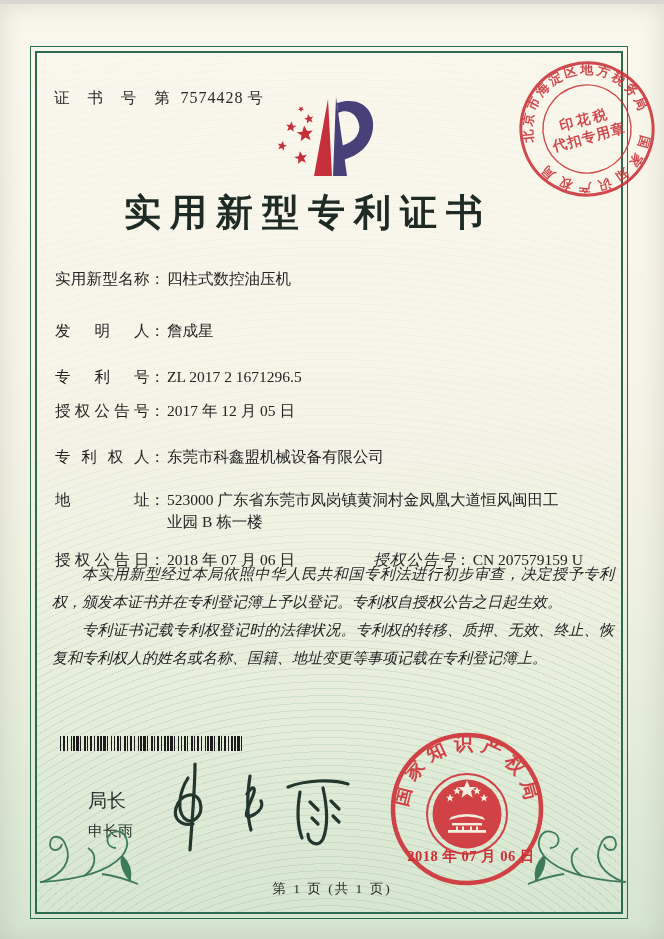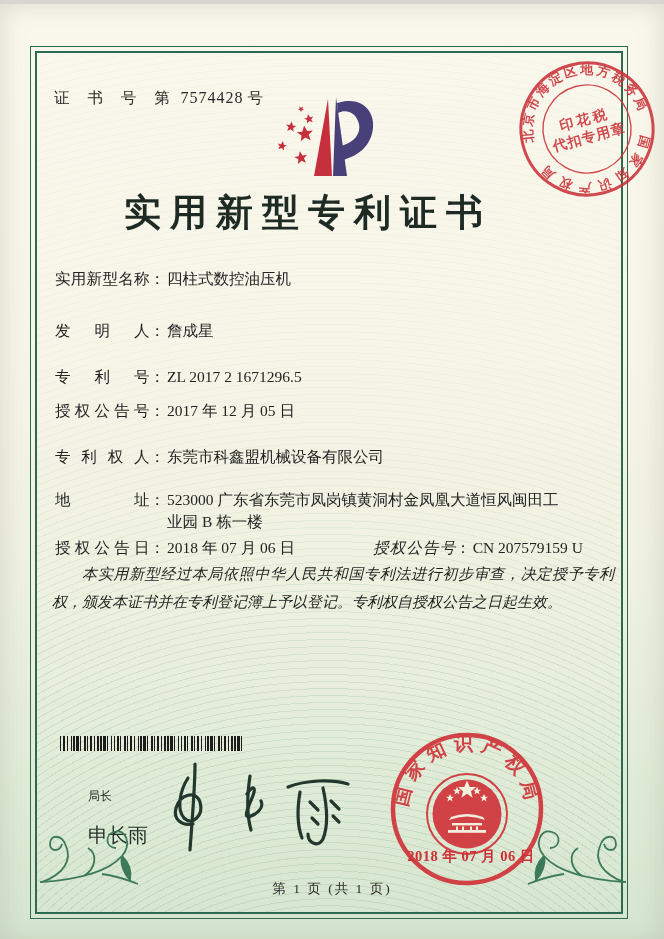--- a/index.html
+++ b/index.html
@@ -43,23 +43,23 @@
   }
   .body-text p{margin:0;text-indent:2em;}
   .barcode{
     position:absolute;left:60px;top:732px;width:184px;height:15px;
     background:repeating-linear-gradient(90deg,
       #1c1c1c 0 1.5px,transparent 1.5px 3px,
       #1c1c1c 3px 5.5px,transparent 5.5px 6.8px,
       #1c1c1c 6.8px 7.8px,transparent 7.8px 10.6px,
       #1c1c1c 10.6px 12.2px,transparent 12.2px 13.4px);
   }
-  .signoff-title{position:absolute;left:88px;top:784px;font-size:12px;
+  .signoff-title{position:absolute;left:88px;top:784px;font-size:19px;
     font-family:Liberation Sans, sans-serif;color:#23312a;}
-  .signoff-name{position:absolute;left:88px;top:818px;font-size:20px;
+  .signoff-name{position:absolute;left:88px;top:818px;font-size:15px;
     font-family:"Liberation Sans","DejaVu Sans",sans-serif;color:#23312a;}
   .signature{position:absolute;left:150px;top:754px;}
   .stamp-tax{position:absolute;left:512px;top:50px;transform:rotate(-15deg);opacity:.88;}
   .stamp-office{position:absolute;left:386px;top:724px;opacity:.92;}
   .stamp-date{
     position:absolute;left:396px;top:843px;width:150px;text-align:center;
     font-size:14.5px;letter-spacing:.5px;color:#ce2f35;font-weight:600;white-space:nowrap;
   }
   .footer{position:absolute;left:0;top:876px;width:664px;text-align:center;
     font-size:13.5px;letter-spacing:2px;color:#2b2b2b;}
@@ -131,30 +131,31 @@
     </div>
     <div class="frow" style="top:396px">
       <span class="flabel">授权公告号</span><span class="fcolon">：</span><span class="fvalue">2017 年 12 月 05 日</span>
     </div>
     <div class="frow" style="top:442px">
       <span class="flabel">专利权人</span><span class="fcolon">：</span><span class="fvalue">东莞市科鑫盟机械设备有限公司</span>
     </div>
     <div class="frow addr" style="top:485px">
       <span class="flabel">地址</span><span class="fcolon">：</span><span class="fvalue">523000 广东省东莞市凤岗镇黄洞村金凤凰大道恒风闽田工业园 B 栋一楼</span>
     </div>
-    <div class="frow" style="top:533px">
+    <div class="frow" style="top:545px">
       <span class="flabel">授权公告日</span><span class="fcolon">：</span><span class="fvalue">2018 年 07 月 06 日</span>
       <span class="grant-pair">
         <span class="flabel">授权公告号</span><span class="fcolon">：</span><span class="fvalue">CN 207579159 U</span>
       </span>
     </div>
   </div>
 
   <div class="body-text">
     <p>本实用新型经过本局依照中华人民共和国专利法进行初步审查，决定授予专利权，颁发本证书并在专利登记簿上予以登记。专利权自授权公告之日起生效。</p>
+    <p>专利证书记载专利权登记时的法律状况。专利权的转移、质押、无效、终止、恢复和专利权人的姓名或名称、国籍、地址变更等事项记载在专利登记簿上。</p>
   </div>
 
   <div class="barcode"></div>
 
   <div class="signoff-title">局长</div>
   <div class="signoff-name">申长雨</div>
 
   <svg class="signature" width="218" height="100" viewBox="0 0 218 100">
     <g stroke="#22372d" stroke-width="3.2" fill="none" stroke-linecap="round" stroke-linejoin="round">
       <path d="M38,20 C29,34 27,52 34,60 C42,68 54,58 50,44 C46,32 30,36 26,50 C23,61 31,68 43,66"></path>

